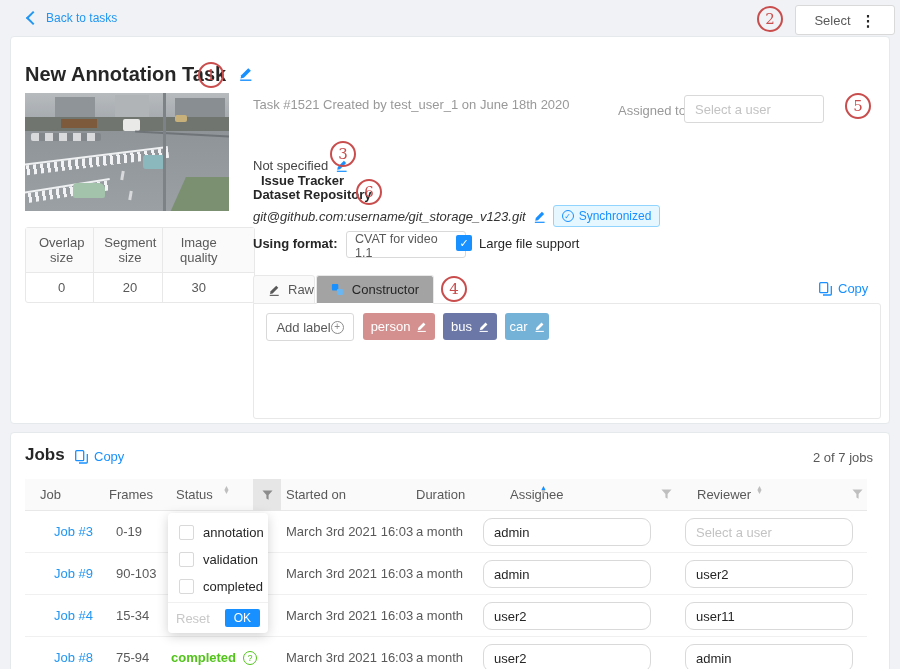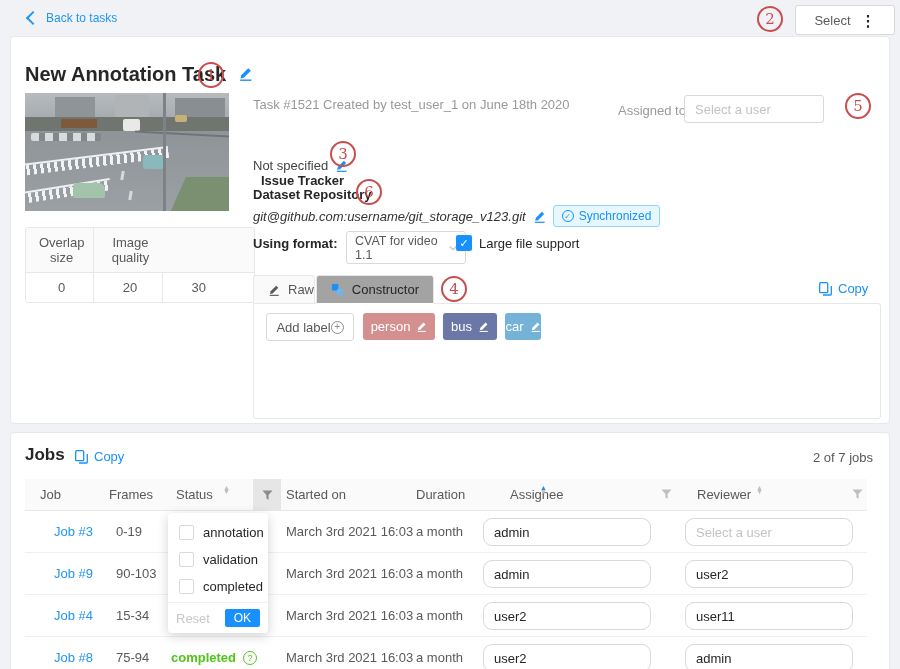--- a/index.html
+++ b/index.html
@@ -57,21 +57,21 @@
   .assigned-label { position:absolute; left:607px; top:66px; font-size:13px; color:#999; }
   .assigned-input { position:absolute; left:673px; top:58px; width:140px; height:28px; border:1px solid #d9d9d9; border-radius:3px; font-size:13px; padding:0 10px; color:#595959; font-family:"Liberation Sans",sans-serif; }
   .assigned-input::placeholder { color:#c3c3c3; }
   .sec-head { position:absolute; font-size:13px; font-weight:700; color:#262626; }
   .sec-val { position:absolute; font-size:13px; color:#444; display:flex; align-items:center; gap:7px; }
   .repo-url { font-style:italic; color:#333; }
   .sync-tag { display:inline-flex; align-items:center; gap:5px; background:#e6f7ff; border:1px solid #91d5ff; color:#1890ff; font-size:12px; border-radius:3px; padding:1px 8px; height:22px; }
   .sync-circ { width:12px; height:12px; border:1px solid #1890ff; border-radius:50%; font-size:8px; display:flex; align-items:center; justify-content:center; }
 
   .fmt-label { position:absolute; left:242px; top:199px; font-size:13px; font-weight:700; color:#262626; }
-  .fmt-select { position:absolute; left:335px; top:194px; width:120px; height:33px; border:1px solid #d9d9d9; border-radius:3px; background:#fff; font-size:12.5px; color:#595959; display:flex; align-items:center; justify-content:space-between; padding:0 8px; cursor:pointer; }
+  .fmt-select { position:absolute; left:335px; top:194px; width:120px; height:27px; border:1px solid #d9d9d9; border-radius:3px; background:#fff; font-size:12.5px; color:#595959; display:flex; align-items:center; justify-content:space-between; padding:0 8px; cursor:pointer;flex-direction:column; }
   .chk { position:absolute; left:445px; top:198px; width:16px; height:16px; background:#1890ff; border-radius:2px; color:#fff; font-size:11px; display:flex; align-items:center; justify-content:center; cursor:pointer; }
   .chk-label { position:absolute; left:468px; top:199px; font-size:13px; color:#262626; }
 
   
   .tab { position:absolute; height:29px; display:flex; align-items:center; gap:8px; font-size:13px; padding:0 14px; cursor:pointer; border:1px solid #e8e8e8; border-radius:3px 3px 0 0; }
   .tab-raw { left:242px; top:238px; width:62px; background:#fafafa; color:#595959; }
   .tab-con { left:305px; top:238px; width:118px; background:#a3a3a3; color:#262626; border-bottom:1px solid #fff; z-index:2; }
   .panel { position:absolute; left:242px; top:266px; width:628px; height:116px; border:1px solid #e8e8e8; border-radius:0 3px 3px 3px; background:#fff; }
   .copy-link { display:inline-flex; align-items:center; gap:6px; color:#1890ff; font-size:13px; cursor:pointer; }
   .labels-copy { position:absolute; left:808px; top:244px; }
@@ -166,20 +166,21 @@
     <div class="t-wire"></div>
       <div class="t-pole"></div>
     <div class="t-hedge"></div>
     <div class="t-dash" style="left:96px; top:78px; transform:rotate(10deg);"></div>
     <div class="t-dash" style="left:104px; top:98px; transform:rotate(10deg);"></div>
   </div>
 
   <div class="ptable">
     <div class="prow phead">
       <div class="pcell">Overlap size</div>
+      <div class="pcell">Segment size</div>
       <div class="pcell">Image quality</div>
     </div>
     <div class="prow pval">
       <div class="pcell">0</div>
       <div class="pcell">20</div>
       <div class="pcell">30</div>
     </div>
   </div>
 
   <div class="meta-text">Task #1521 Created by test_user_1 on June 18th 2020</div>
@@ -263,21 +264,21 @@
   </div>
   <div class="chip" style="left: 432px; width: 54px; background-color: rgb(106, 119, 167);">
     <span>bus</span>
     <span class="edit-ic">
       <svg width="11" height="11" viewBox="0 0 14 14">
           <path d="M3 8.6 L9.6 2 L12 4.4 L5.4 11 L2.4 11.6 Z" fill="currentColor"></path>
           <rect x="2" y="12.6" width="10.5" height="1.3" fill="currentColor"></rect>
         </svg>
     </span>
   </div>
-  <div class="chip" style="left: 494px; width: 36px; background-color: rgb(116, 178, 216);">
+  <div class="chip" style="left: 494px; width: 44px; background-color: rgb(116, 178, 216);">
     <span>car</span>
     <span class="edit-ic">
       <svg width="11" height="11" viewBox="0 0 14 14">
           <path d="M3 8.6 L9.6 2 L12 4.4 L5.4 11 L2.4 11.6 Z" fill="currentColor"></path>
           <rect x="2" y="12.6" width="10.5" height="1.3" fill="currentColor"></rect>
         </svg>
     </span>
   </div>
 </div>
 

